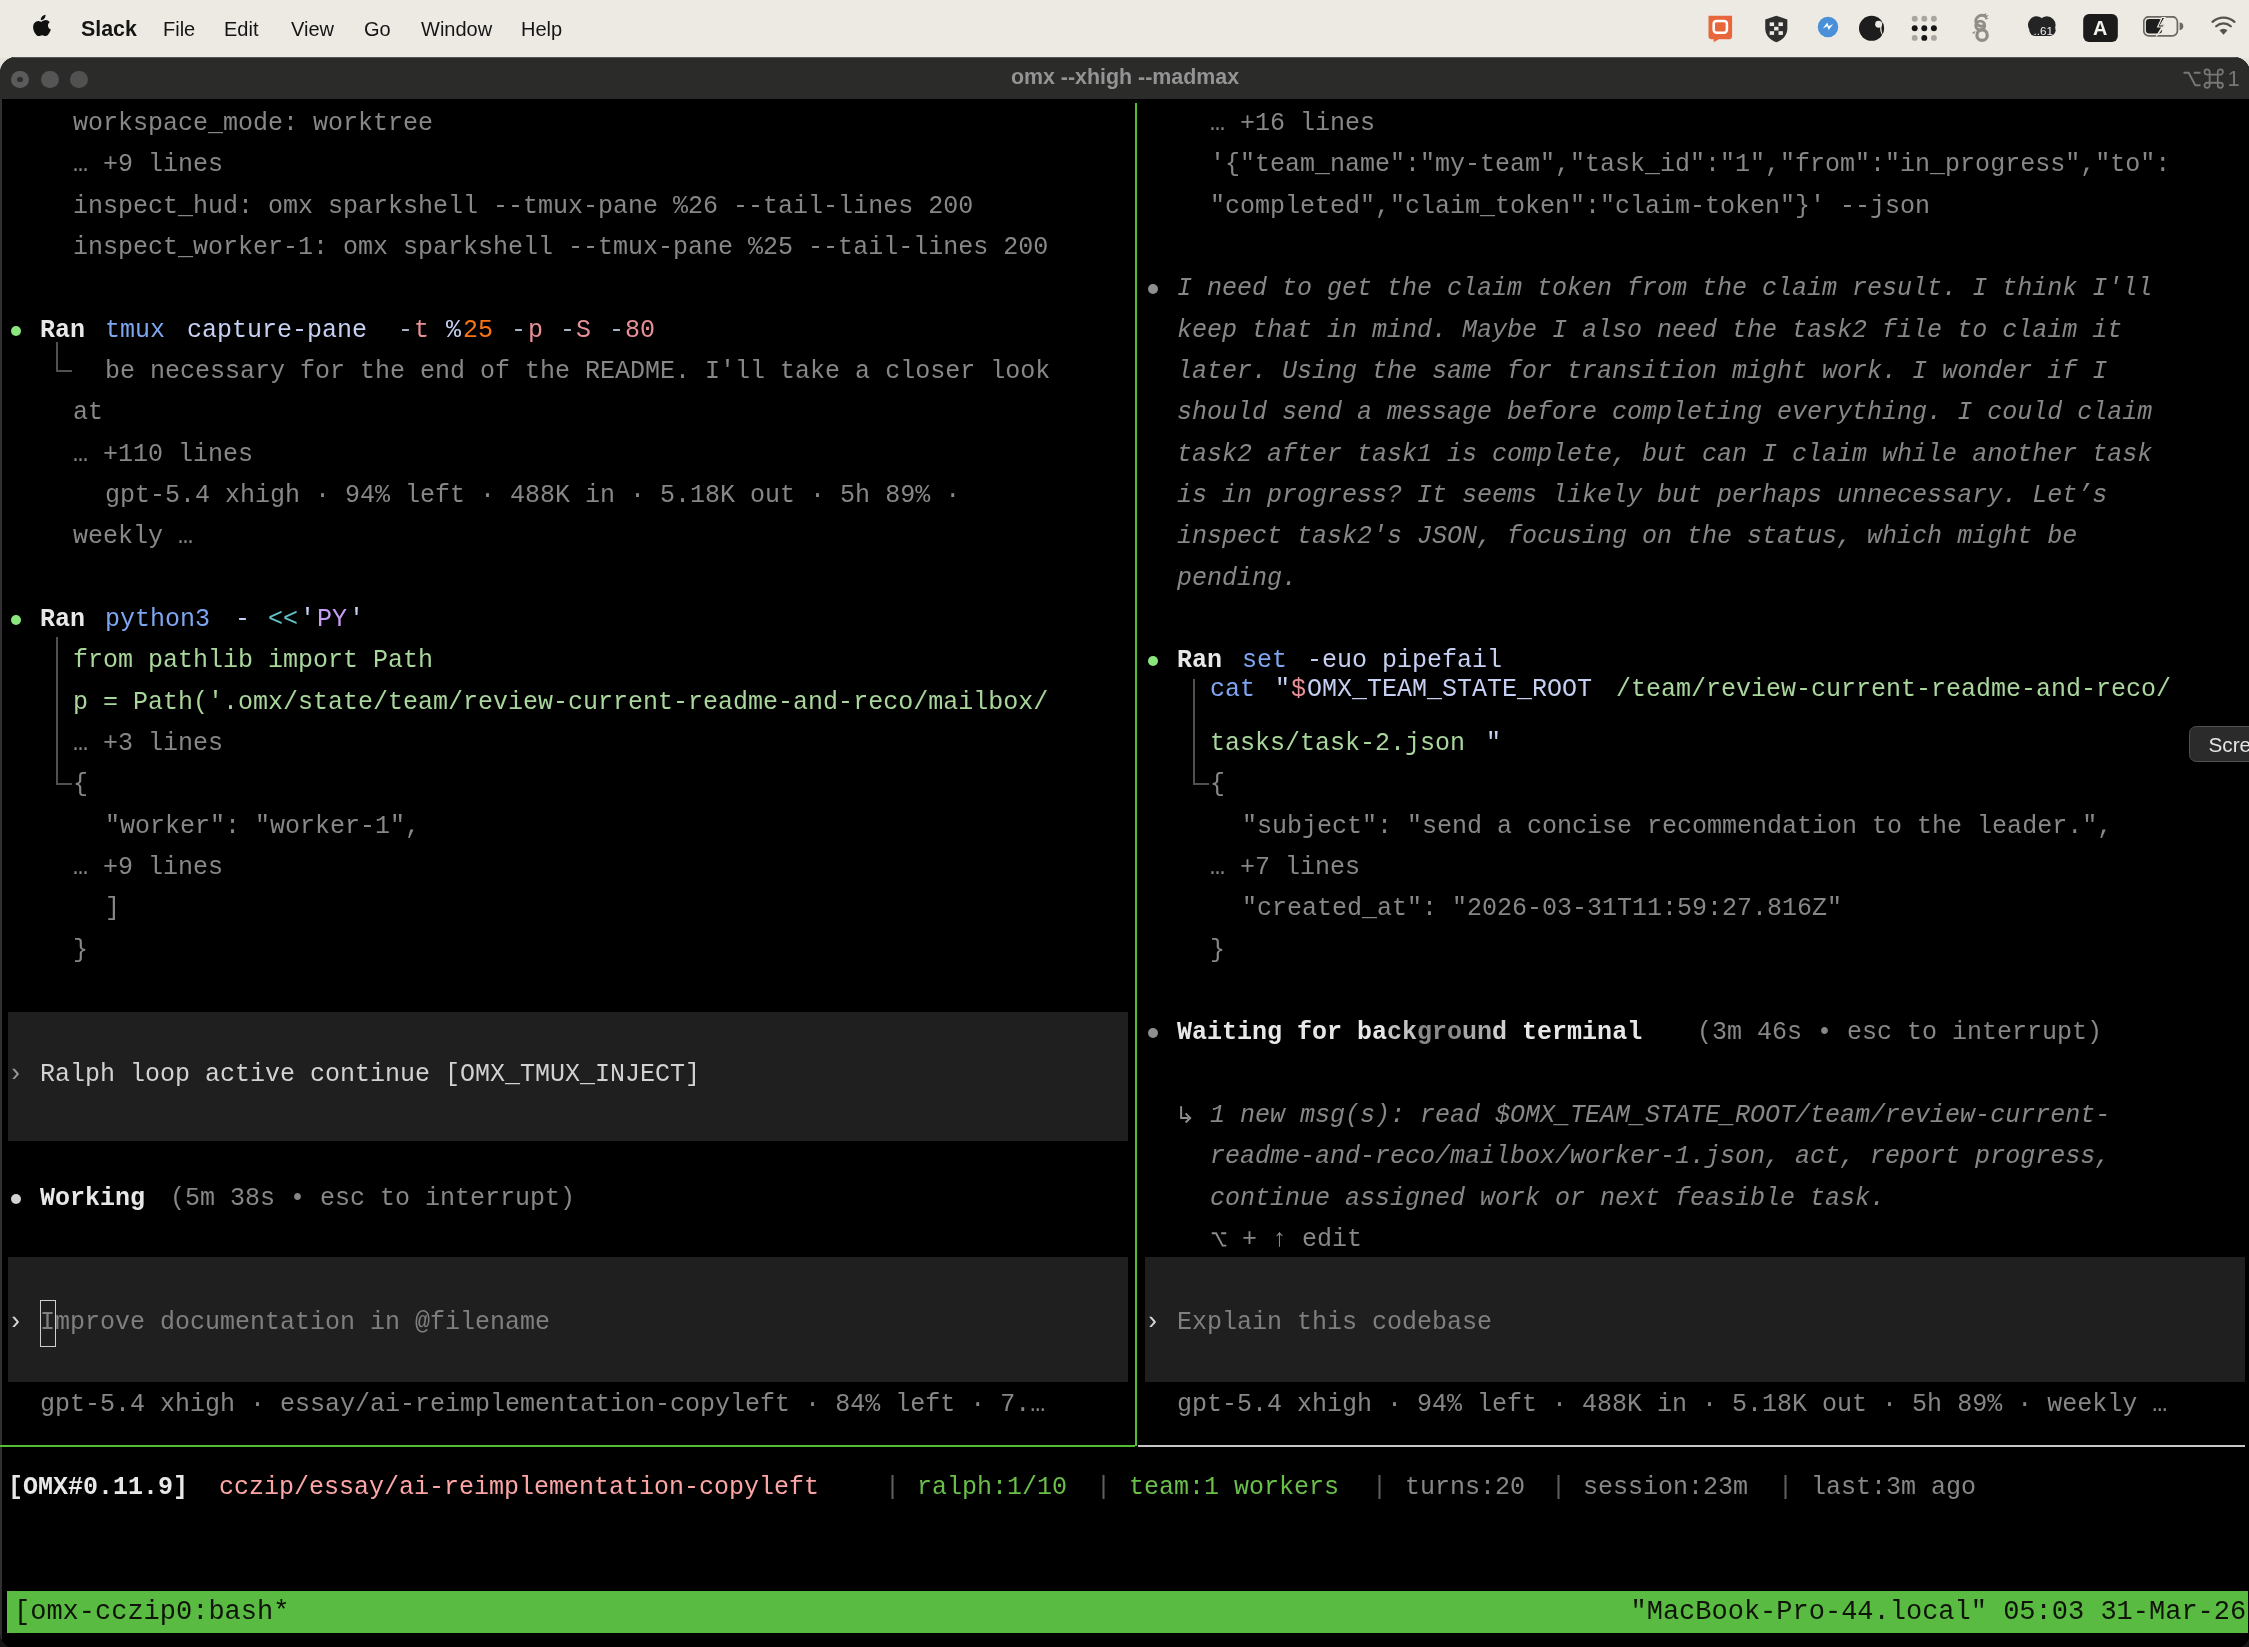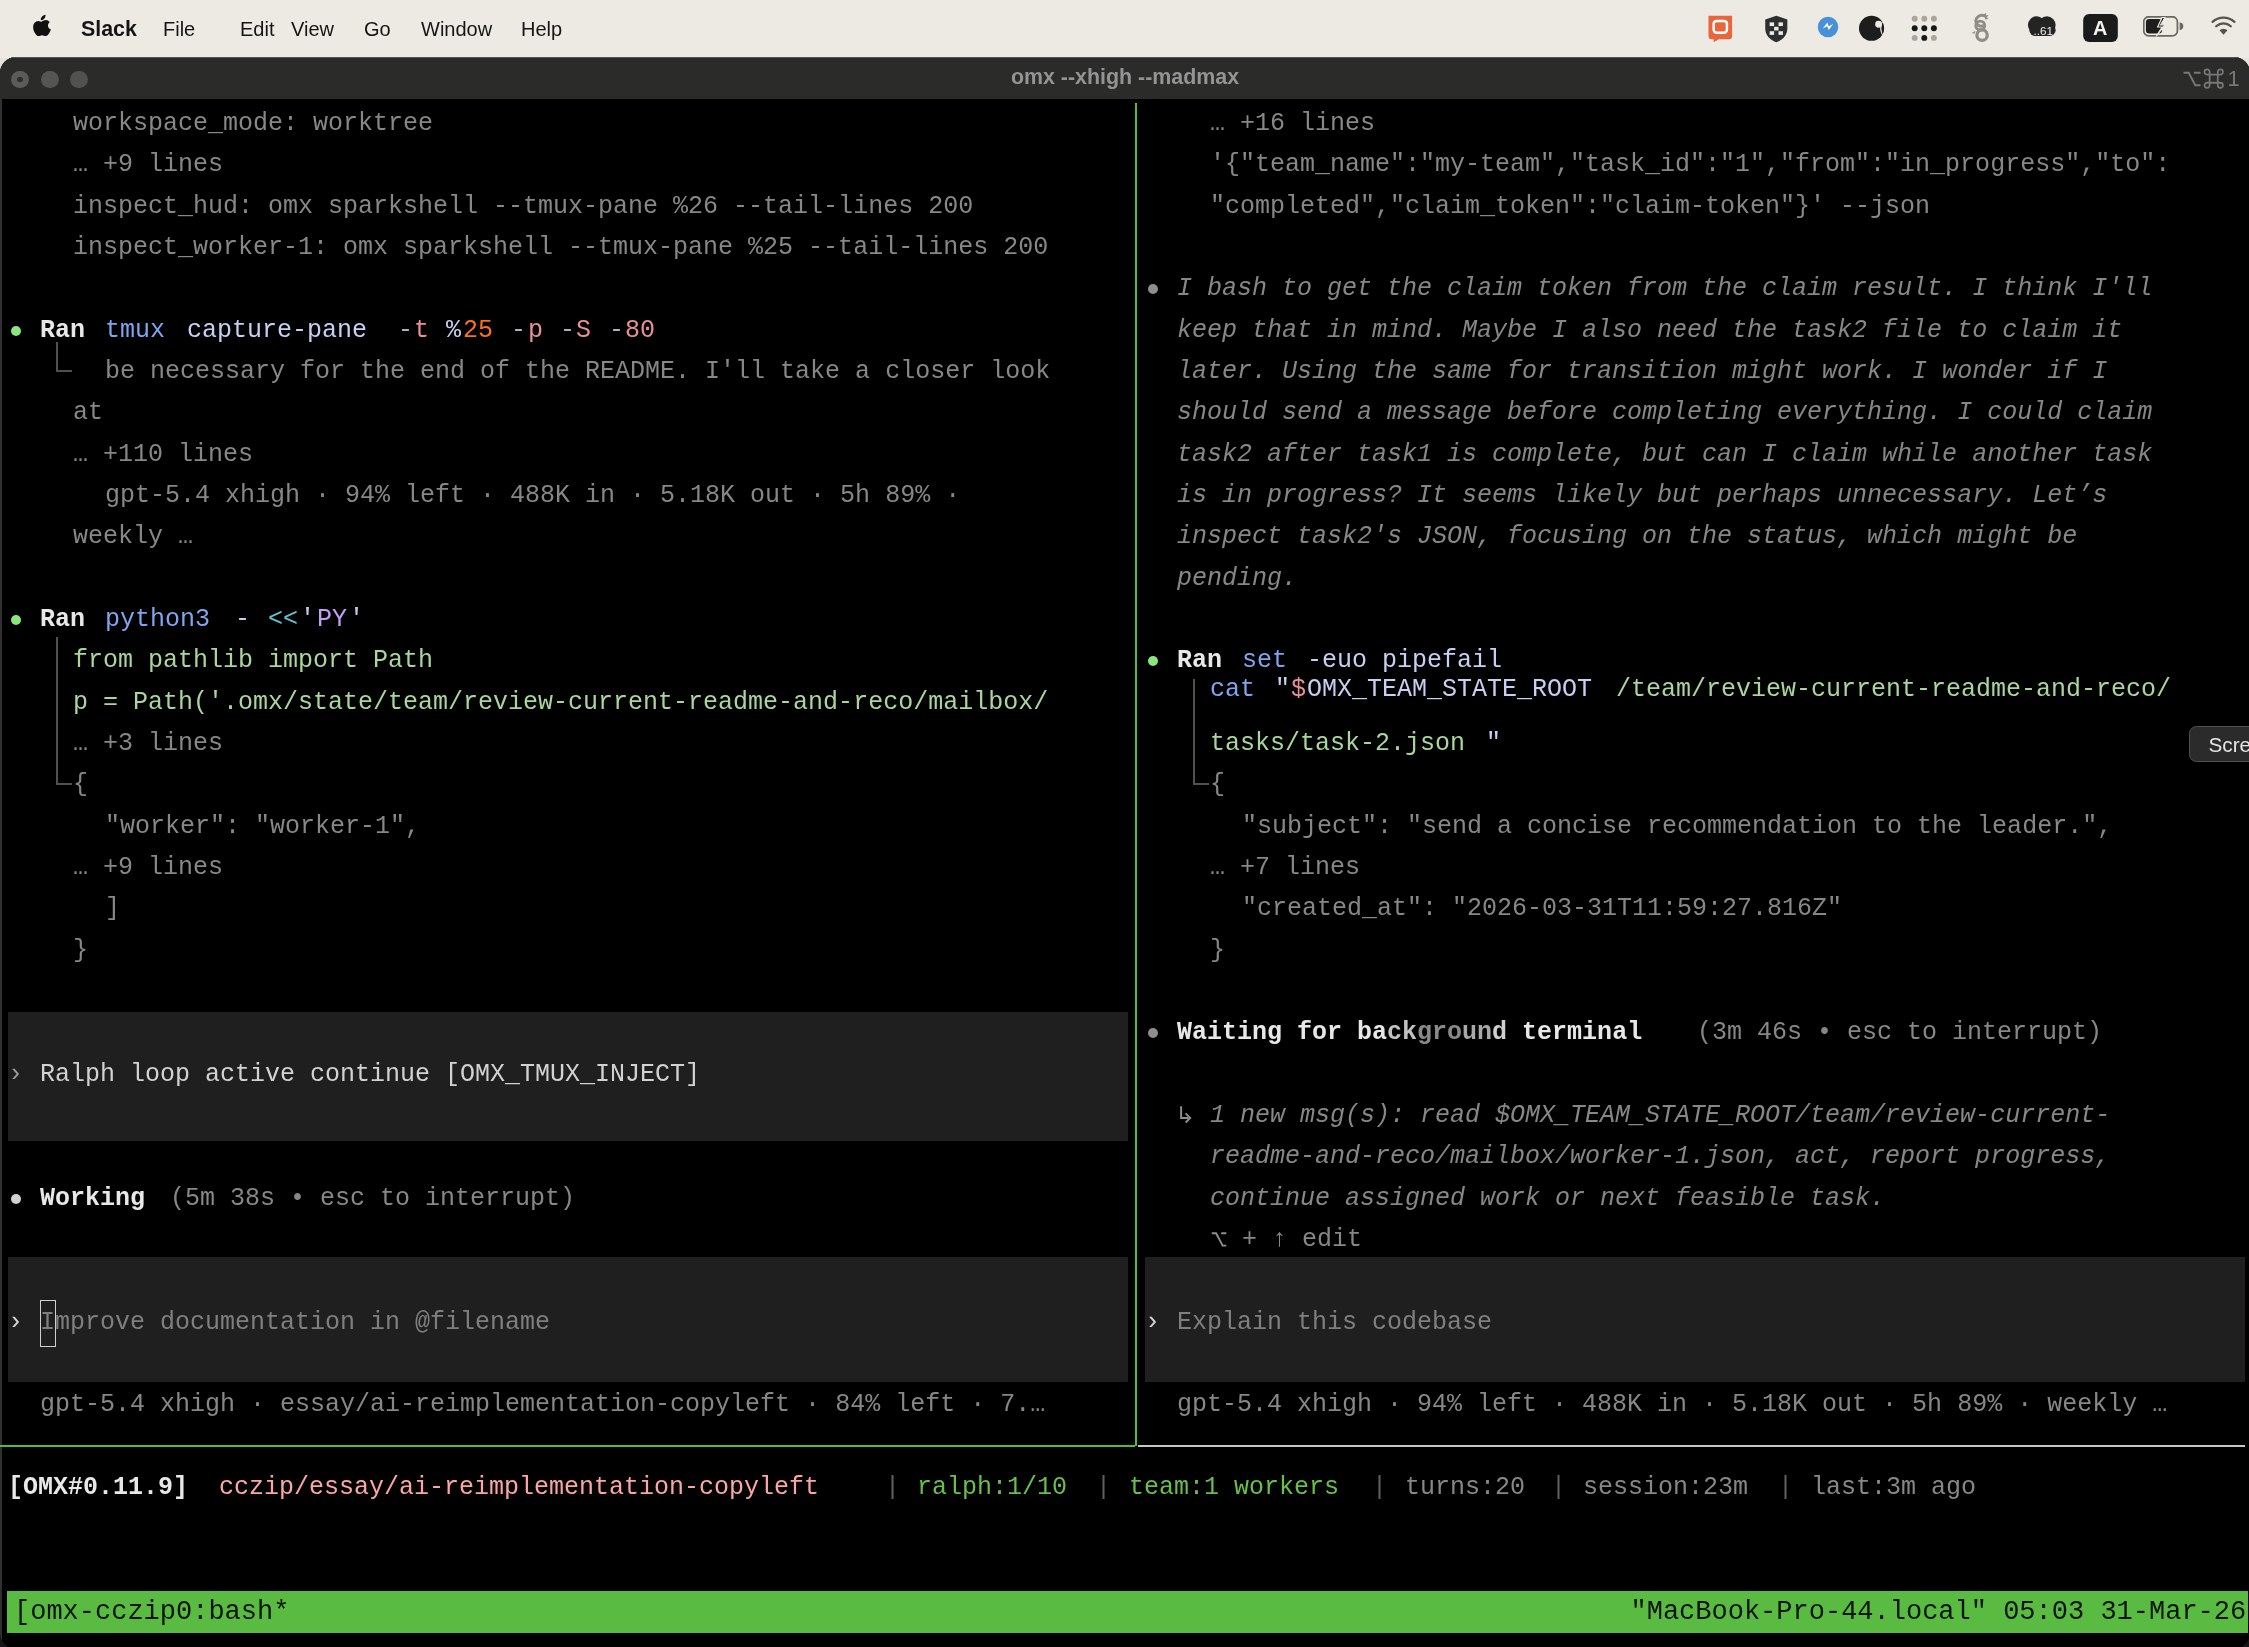--- a/index.html
+++ b/index.html
@@ -38,21 +38,21 @@
 .sep{ color:#5f5f5f; }
 .ibox { position:absolute; background:#1f1f1f; }
 </style></head><body>
 <div id="menubar">
  <svg class="ic" style="left:32px;top:14px" width="20" height="24" viewBox="0 0 26 33">
   <path fill="#101010" d="M17.8 1c.3 1.9-.5 3.8-1.6 5.1-1.2 1.4-3 2.5-4.8 2.4-.3-1.8.6-3.7 1.7-4.9C14.3 2.2 16.2 1.1 17.8 1z"></path>
   <path fill="#101010" d="M13.1 9.6c1.8 0 3.3-1.2 5-1.2 2 0 4.2 1.1 5.6 2.9-3 1.9-3.4 6.3-.4 8.9.6.5 1.3 1 2 1.2-.6 1.8-1.4 3.4-2.5 5-1.3 1.9-2.7 3.9-4.8 3.9-1.9 0-2.6-1.2-4.8-1.2-2.2 0-3 1.2-4.8 1.2-2.1 0-3.6-2-5-4C.8 22.6-.4 16 2.6 12.4c1.4-1.8 3.5-2.9 5.5-2.9 1.8 0 3.2 1.2 5 1.2z"></path>
  </svg>
  <span class="mi" style="left:81px;font-weight:bold;font-size:21.4px">Slack</span>
  <span class="mi" style="left:163px">File</span>
- <span class="mi" style="left:240px">Edit</span>
+ <span class="mi" style="left:224px">Edit</span>
  <span class="mi" style="left:291px">View</span>
  <span class="mi" style="left:364px">Go</span>
  <span class="mi" style="left:421px">Window</span>
  <span class="mi" style="left:521px">Help</span>
  
  <svg class="ic" style="left:1707px;top:14.8px" width="26.6" height="28" viewBox="0 0 36 38">
    <path fill="#e8663c" d="M2 2h32v28a4 4 0 0 1-4 4h-14l-7 4v-4H6a4 4 0 0 1-4-4z" transform="translate(0 -1)"></path>
    <rect x="9" y="8" width="18" height="16" rx="4" fill="none" stroke="#fff" stroke-width="3.4"></rect>
  </svg>
  <svg class="ic" style="left:1763px;top:14.8px" width="26.6" height="28" viewBox="0 0 36 38">
@@ -172,21 +172,21 @@
 
  <div style="position:absolute;left:1135px;top:46px;width:2.2px;height:1343px;background:#54bd32"></div>
 
  <div class="pane" style="left:1145px;top:46px;width:1100px;height:1324px;overflow:hidden">
 <div class="ibox" style="left:-3px;top:1154px;width:1104px;height:125px"></div>
 <div style="position:absolute;left:48px;top:576px;width:1.8px;height:106px;background:#505050"></div>
       <div style="position:absolute;left:48px;top:680px;width:16px;height:1.8px;background:#505050"></div>
 <div class="r" style="top:0px"><span class="g" style="left:65px">… +16 lines</span></div>
 <div class="r" style="top:41px"><span class="g" style="left:65px">'{"team_name":"my-team","task_id":"1","from":"in_progress","to":</span></div>
 <div class="r" style="top:83px"><span class="g" style="left:65px">"completed","claim_token":"claim-token"}' --json</span></div>
-<div class="r" style="top:165px"><span style="position:absolute;left:3px;top:15.5px;width:10.3px;height:10.3px;border-radius:50%;background:#8f8f8f"></span><span class="gi" style="left:32px">I bash to get the claim token from the claim result. I think I'll</span></div>
+<div class="r" style="top:165px"><span style="position:absolute;left:3px;top:15.5px;width:10.3px;height:10.3px;border-radius:50%;background:#8f8f8f"></span><span class="gi" style="left:32px">I need to get the claim token from the claim result. I think I'll</span></div>
 <div class="r" style="top:207px"><span class="gi" style="left:32px">keep that in mind. Maybe I also need the task2 file to claim it</span></div>
 <div class="r" style="top:248px"><span class="gi" style="left:32px">later. Using the same for transition might work. I wonder if I</span></div>
 <div class="r" style="top:289px"><span class="gi" style="left:32px">should send a message before completing everything. I could claim</span></div>
 <div class="r" style="top:331px"><span class="gi" style="left:32px">task2 after task1 is complete, but can I claim while another task</span></div>
 <div class="r" style="top:372px"><span class="gi" style="left:32px">is in progress? It seems likely but perhaps unnecessary. Let’s</span></div>
 <div class="r" style="top:413px"><span class="gi" style="left:32px">inspect task2's JSON, focusing on the status, which might be</span></div>
 <div class="r" style="top:455px"><span class="gi" style="left:32px">pending.</span></div>
 <div class="r" style="top:537px"><span style="position:absolute;left:3px;top:15.5px;width:10.3px;height:10.3px;border-radius:50%;background:#8ce67e"></span><span class="b" style="left:32px">Ran</span><span class="bl" style="left:97px">set</span><span class="lav" style="left:162px">-euo pipefail</span></div>
 <div class="r" style="top:566px"><span class="bl" style="left:65px">cat</span><span class="lav" style="left:130px">"</span><span class="pk" style="left:146px">$</span><span class="lav" style="left:162px">OMX_TEAM_STATE_ROOT</span><span class="gr" style="left:471px">/team/review-current-readme-and-reco/</span></div>
 <div class="r" style="top:620px"><span class="gr" style="left:65px">tasks/task-2.json</span><span class="lav" style="left:341px">"</span></div>

